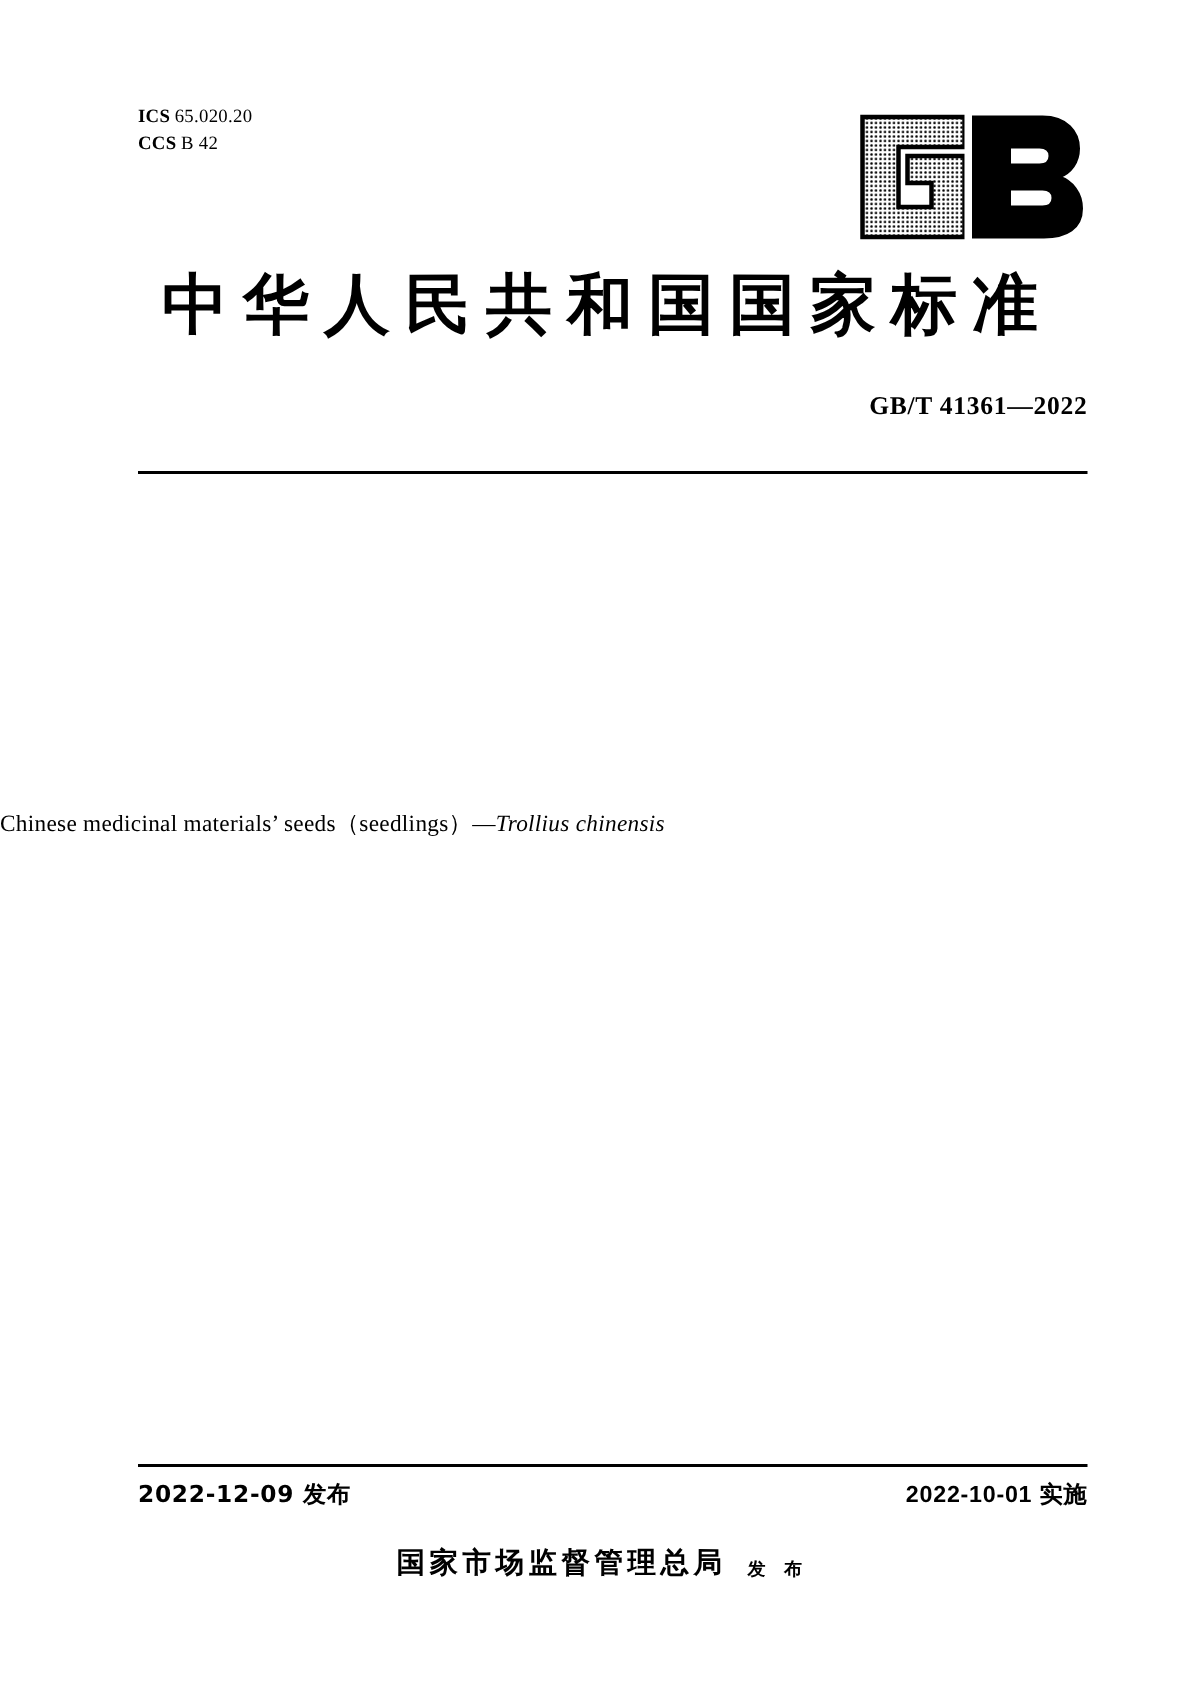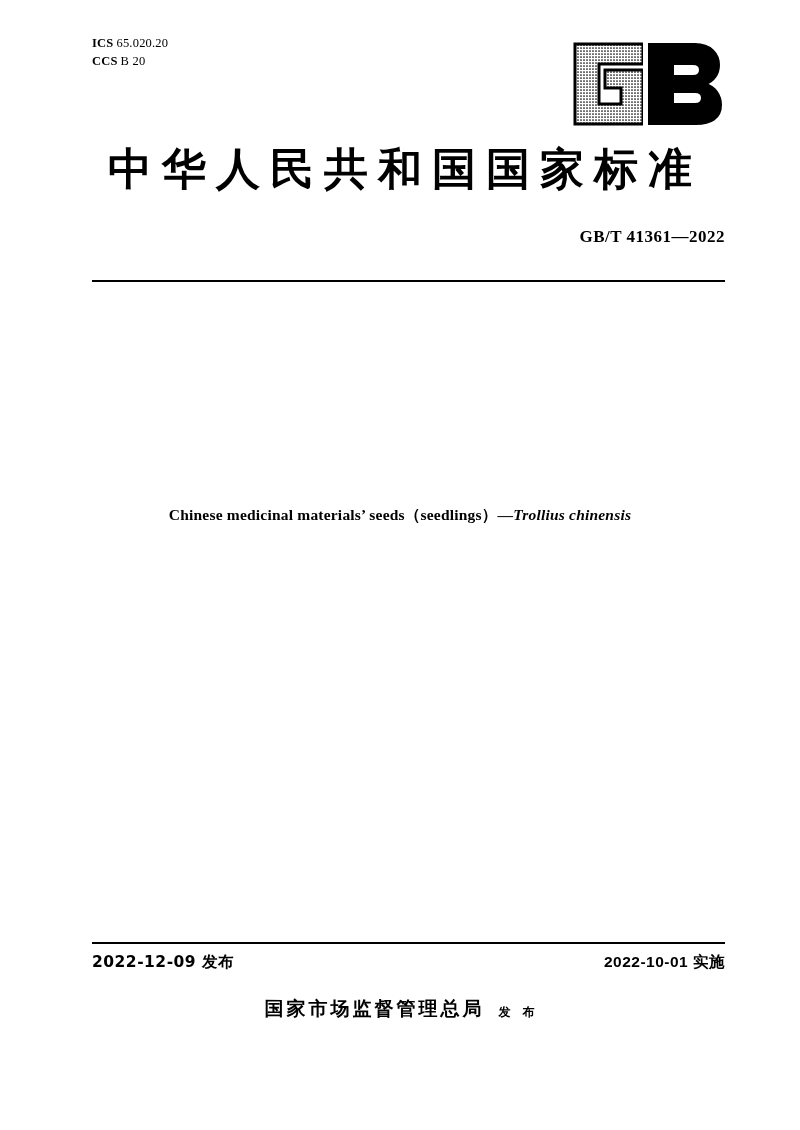--- a/index.html
+++ b/index.html
@@ -14,20 +14,21 @@
     color: #000000;
     position: relative;
     overflow: hidden;
   }
 
   .page {
     position: relative;
     width: 800px;
     height: 815px;
     box-sizing: border-box;
+    margin-top: 34px;
   }
 
   
   .codes {
     position: absolute;
     left: 92px;
     top: 34px;
     font-family: "Liberation Serif", serif;
     font-size: 12.5px;
     line-height: 1.45;
@@ -114,23 +115,22 @@
     font-family: "DejaVu Sans", "Liberation Sans", sans-serif;
     font-weight: 700;
     font-size: 28px;
     letter-spacing: 2px;
   }
   .doc-title-en {
     position: absolute;
     left: 0;
     right: 0;
     top: 505px;
-    text-align: center;
-    font-family: "Liberation Serif", serif;
-    font-weight: 700;
+    font-family: "Liberation Serif", serif;
+    font-weight: 400;
     font-size: 15.5px;
     letter-spacing: 0.2px;
   }
   .doc-title-en .sci-name {
     font-style: italic;
   }
 
   
   .date-issue {
     position: absolute;
@@ -182,21 +182,21 @@
 </head>
 <body>
 
 <div class="page">
 
   <div class="codes">
     <div class="code-row">
       <span class="code-key">ICS</span><span class="code-val">65.020.20</span>
     </div>
     <div class="code-row">
-      <span class="code-key">CCS</span><span class="code-val">B 20</span>
+      <span class="code-key">CCS</span><span class="code-val">B 42</span>
     </div>
   </div>
 
   <div class="gb-logo">
     <svg viewBox="0 0 160 92" xmlns="http://www.w3.org/2000/svg" aria-hidden="true">
       <defs>
         <pattern id="hatch" width="3" height="3" patternUnits="userSpaceOnUse">
           <rect width="3" height="3" fill="#ffffff"></rect>
           <circle cx="1" cy="1" r="0.85" fill="#000000"></circle>
         </pattern>

